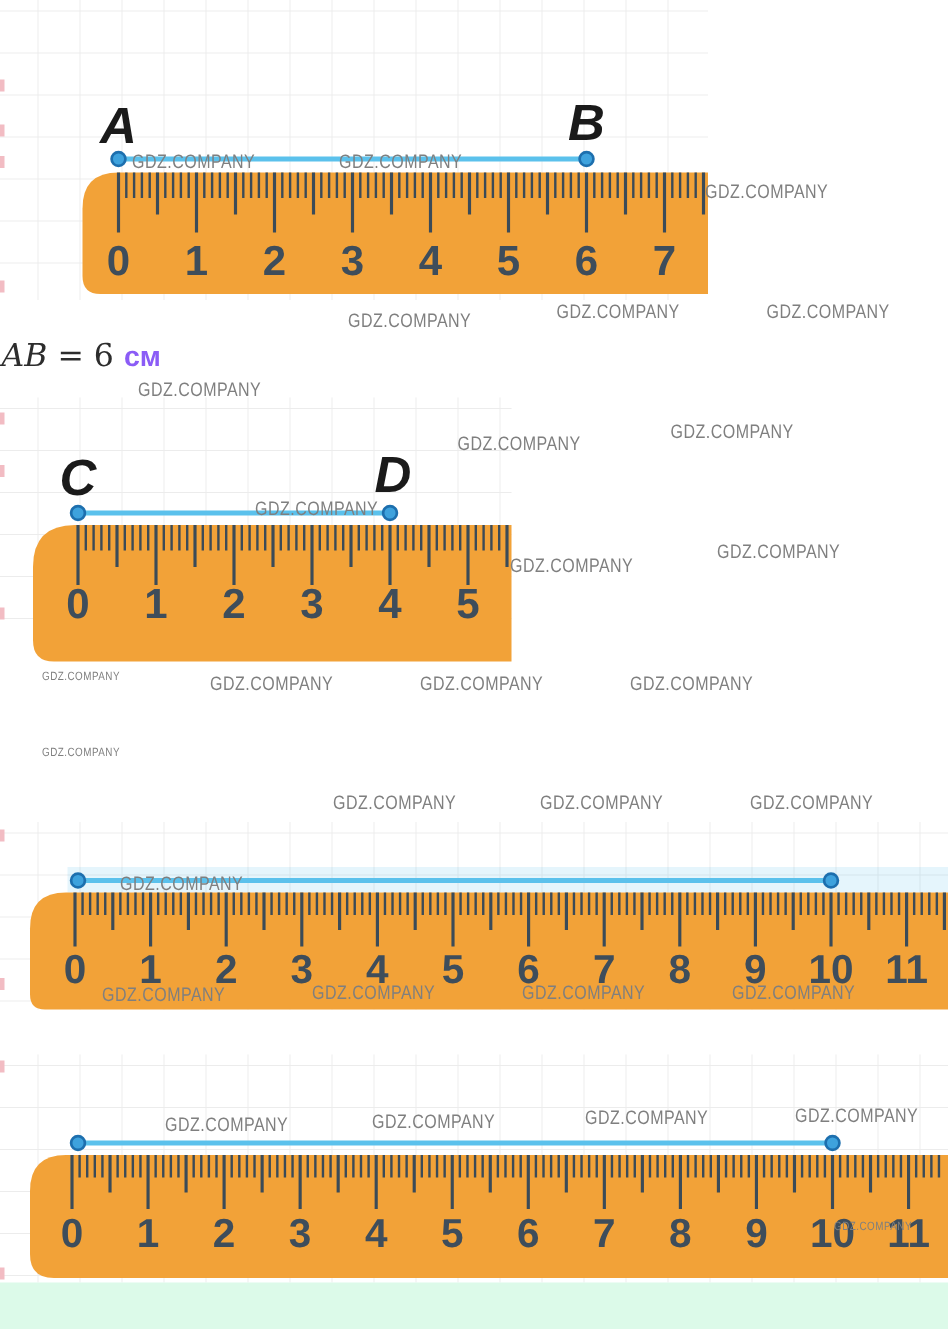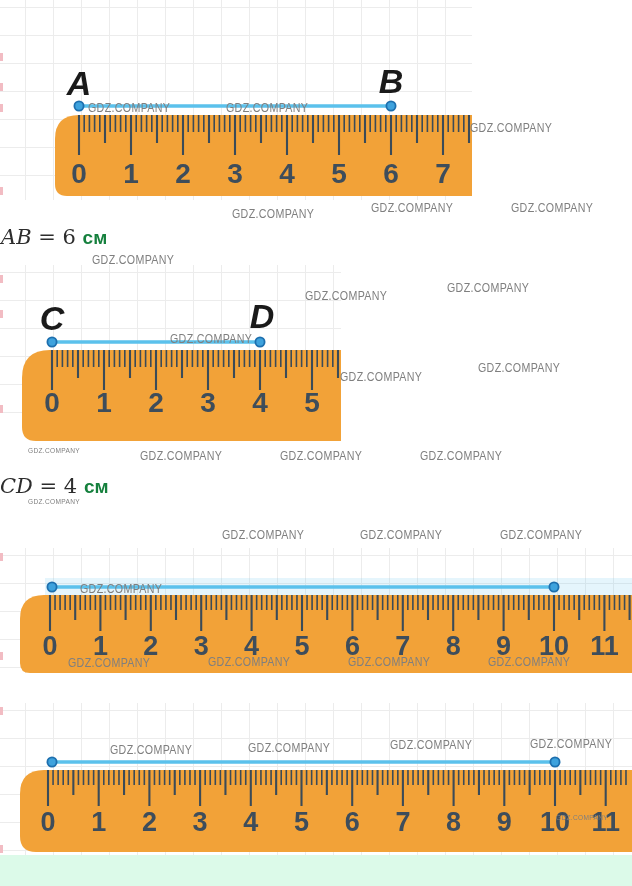--- a/index.html
+++ b/index.html
@@ -8,21 +8,21 @@
   .grid{position:absolute;
         background-image:linear-gradient(to right,#ececec 1px,transparent 1px),
                          linear-gradient(to bottom,#ececec 1px,transparent 1px);
         background-size:28px 28px;background-position:-3px 7px;}
   .edge-mark{position:absolute;left:0;width:3px;height:8px;background:#f2bcc3;}
   #fig-svg{position:absolute;left:0;top:0;}
   .textline{position:absolute;white-space:nowrap;font-family:"DejaVu Serif",serif;
             font-size:21px;color:#2d2d2d;line-height:1.1;}
   .textline .mi{font-style:italic;font-family:"DejaVu Serif",serif;}
   .textline .mn{font-family:"DejaVu Serif",serif;}
-  .textline .tb{font-family:"Liberation Sans",sans-serif;font-weight:700;font-size:19px;color:#15803d;}
+  .textline .tb{font-family:"Liberation Sans",sans-serif;font-weight:700;font-size:19px;color:#8b5cf6;}
   .wm{position:absolute;white-space:nowrap;color:#7f7f7f;
       transform:scaleX(.82);transform-origin:left top;letter-spacing:.4px;}
   .wm-n{font-size:13px;}
   .wm-t{font-size:8px;}
   .mint{position:absolute;left:0;top:855px;width:632px;height:31px;}
 </style>
 </head>
 <body>
 
 <div id="stage">
@@ -470,21 +470,20 @@
       <text x="453.6" y="831" text-anchor="middle" fill="#3E4D5B" font-size="27" font-weight="700" font-family="Liberation Sans, sans-serif">8</text>
       <text x="504.3" y="831" text-anchor="middle" fill="#3E4D5B" font-size="27" font-weight="700" font-family="Liberation Sans, sans-serif">9</text>
       <text x="555" y="831" text-anchor="middle" fill="#3E4D5B" font-size="27" font-weight="700" font-family="Liberation Sans, sans-serif">10</text>
       <text x="605.7" y="831" text-anchor="middle" fill="#3E4D5B" font-size="27" font-weight="700" font-family="Liberation Sans, sans-serif">11</text>
       <line x1="52" y1="762" x2="555" y2="762" stroke="#5BC1EC" stroke-width="3.4" stroke-linecap="round"></line>
       <circle cx="52" cy="762" r="4.6" fill="#3EA2DD" stroke="#1D6FAE" stroke-width="1.8"></circle>
       <circle cx="555" cy="762" r="4.6" fill="#3EA2DD" stroke="#1D6FAE" stroke-width="1.8"></circle>
     </svg>
 
   <div class="textline" style="left:1px;top:226px"><span class="mi">AB</span><span class="mn"> = 6 </span><span class="tb">см</span></div>
-  <div class="textline" style="left:0px;top:475px"><span class="mi">CD</span><span class="mn"> = 4 </span><span class="tb">см</span></div>
 
   <div id="wm-layer">
       <span class="wm wm-n" style="left: 88px; top: 100px; color: rgb(127, 127, 127);">GDZ.COMPANY</span>
       <span class="wm wm-n" style="left: 226px; top: 100px; color: rgb(127, 127, 127);">GDZ.COMPANY</span>
       <span class="wm wm-n" style="left: 470px; top: 120px; color: rgb(127, 127, 127);">GDZ.COMPANY</span>
       <span class="wm wm-n" style="left: 232px; top: 206px; color: rgb(127, 127, 127);">GDZ.COMPANY</span>
       <span class="wm wm-n" style="left: 371px; top: 200px; color: rgb(127, 127, 127);">GDZ.COMPANY</span>
       <span class="wm wm-n" style="left: 511px; top: 200px; color: rgb(127, 127, 127);">GDZ.COMPANY</span>
       <span class="wm wm-n" style="left: 92px; top: 252px; color: rgb(127, 127, 127);">GDZ.COMPANY</span>
       <span class="wm wm-n" style="left: 447px; top: 280px; color: rgb(127, 127, 127);">GDZ.COMPANY</span>

